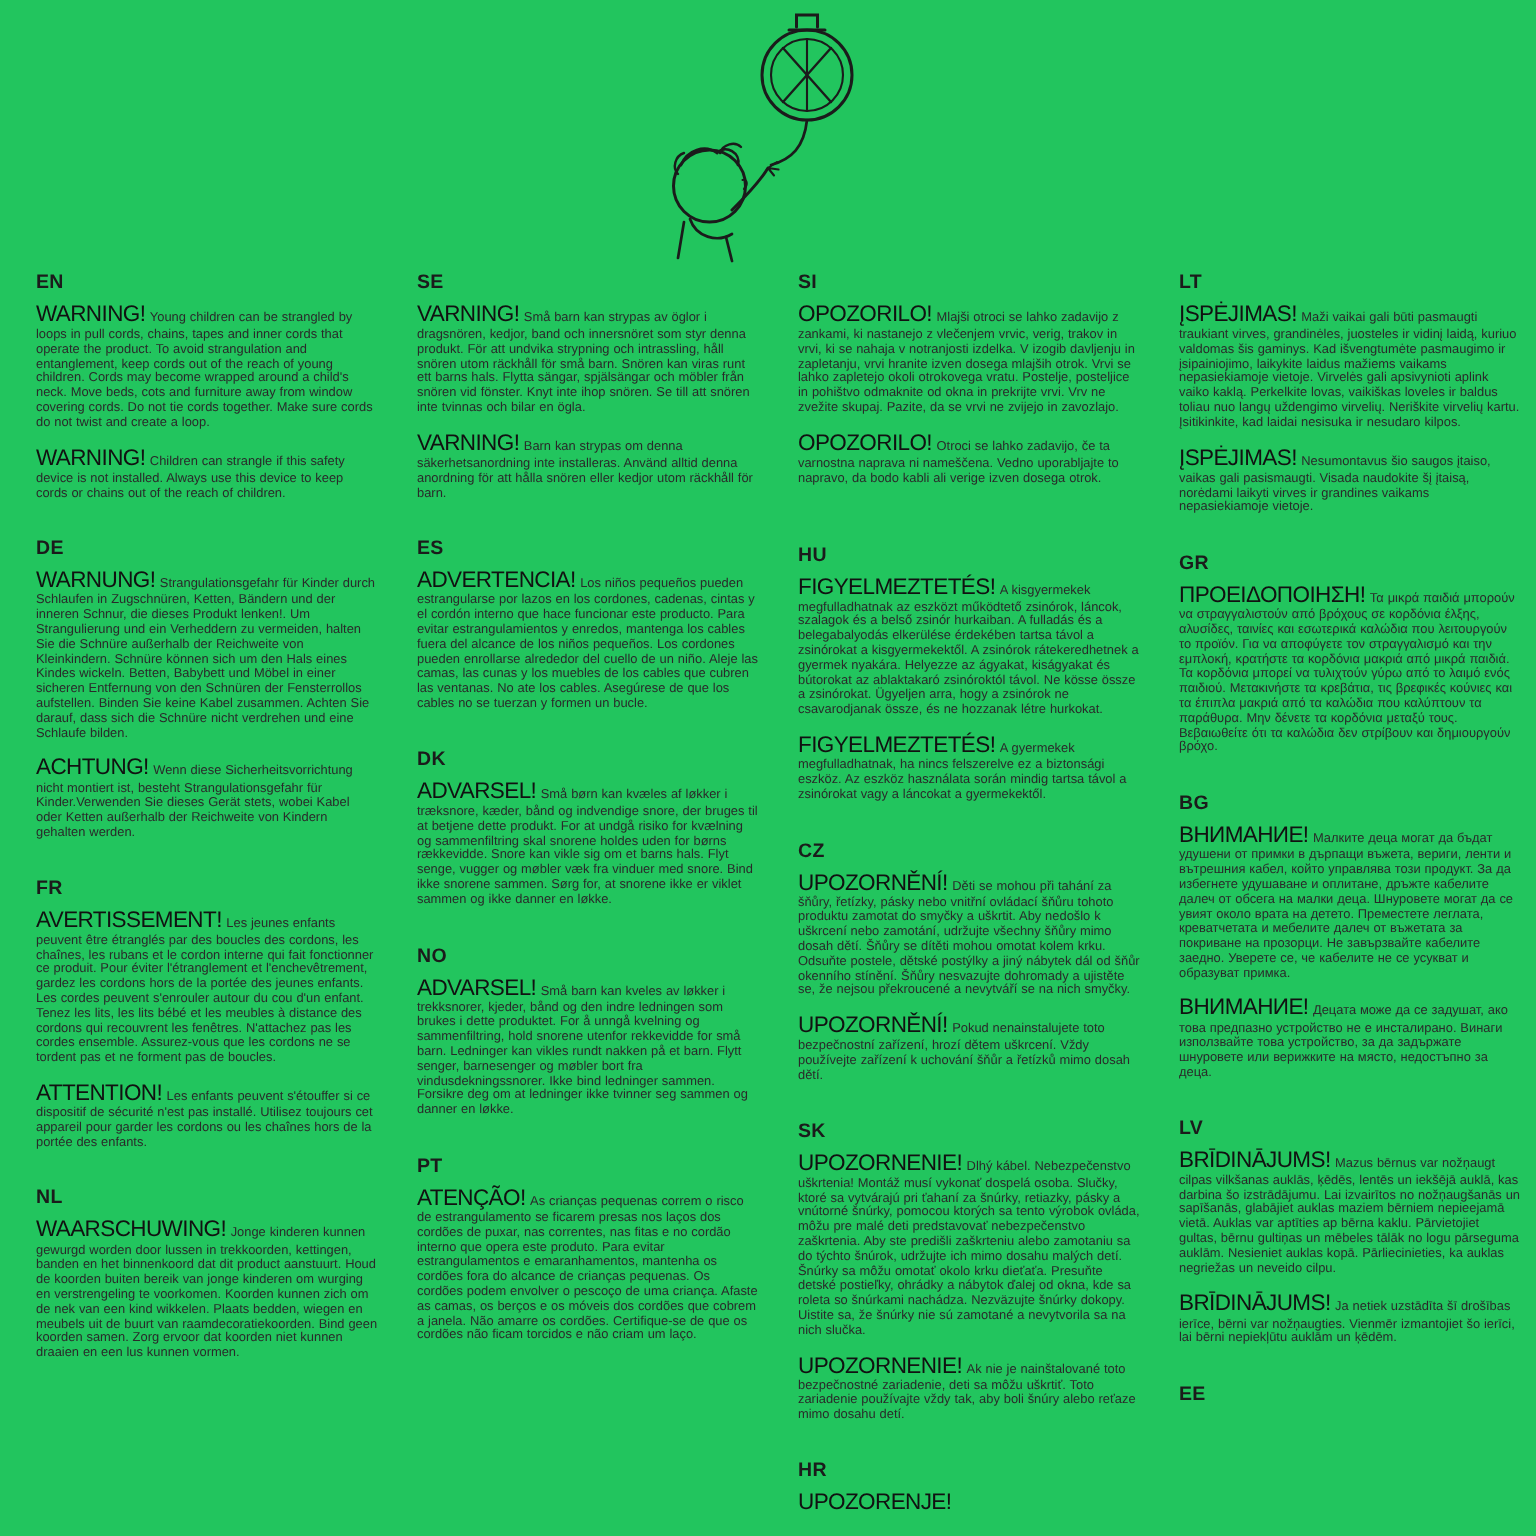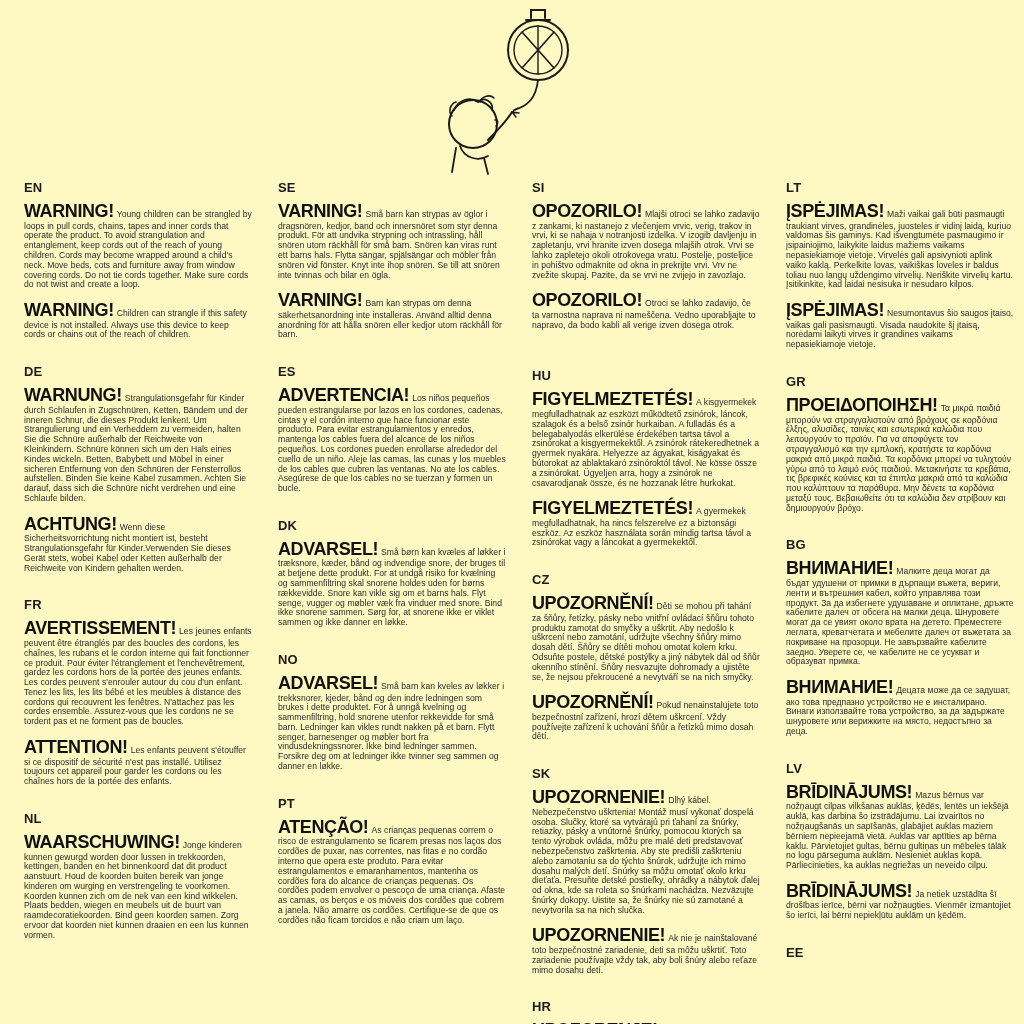--- a/index.html
+++ b/index.html
@@ -1,25 +1,25 @@
 <!DOCTYPE html>
 <html><head>
 <meta charset="utf-8">
 <style>
   html,body{margin:0;padding:0;background:#ffffff;}
-  .page{position:relative;width:1024px;height:1024px;background:#fef9c3;overflow:hidden;
+  .page{position:relative;width:1024px;height:1024px;background:#22c55e;overflow:hidden;
         font-family:"Liberation Sans",sans-serif;color:#1b1b1b;}
   .illustration{position:absolute;top:6px;left:418px;width:190px;height:172px;}
   .cols{position:absolute;top:180px;left:24px;display:flex;gap:26px;}
   .col{width:228px;}
   .sec{margin-bottom:24px;}
   .lang{font-size:13px;font-weight:bold;margin:0 0 6px 0;letter-spacing:0.2px;}
   .para{margin:0 0 10px 0;font-size:8.6px;line-height:1.14;color:#2a2a2a;
         text-align:left;word-spacing:0.2px;}
-  .hl{font-size:18px;font-weight:bold;color:#111;letter-spacing:-0.4px;margin-right:3px;
+  .hl{font-size:15px;font-weight:normal;color:#111;letter-spacing:-0.4px;margin-right:3px;
       font-family:"Liberation Sans",sans-serif;}
   .sp{margin-top:38px;}
 </style>
 </head>
 <body>
 
 <div class="page">
 
   <svg class="illustration" viewBox="0 0 190 172" fill="none" stroke="#1b1b1b" stroke-width="2" stroke-linecap="round">
 

